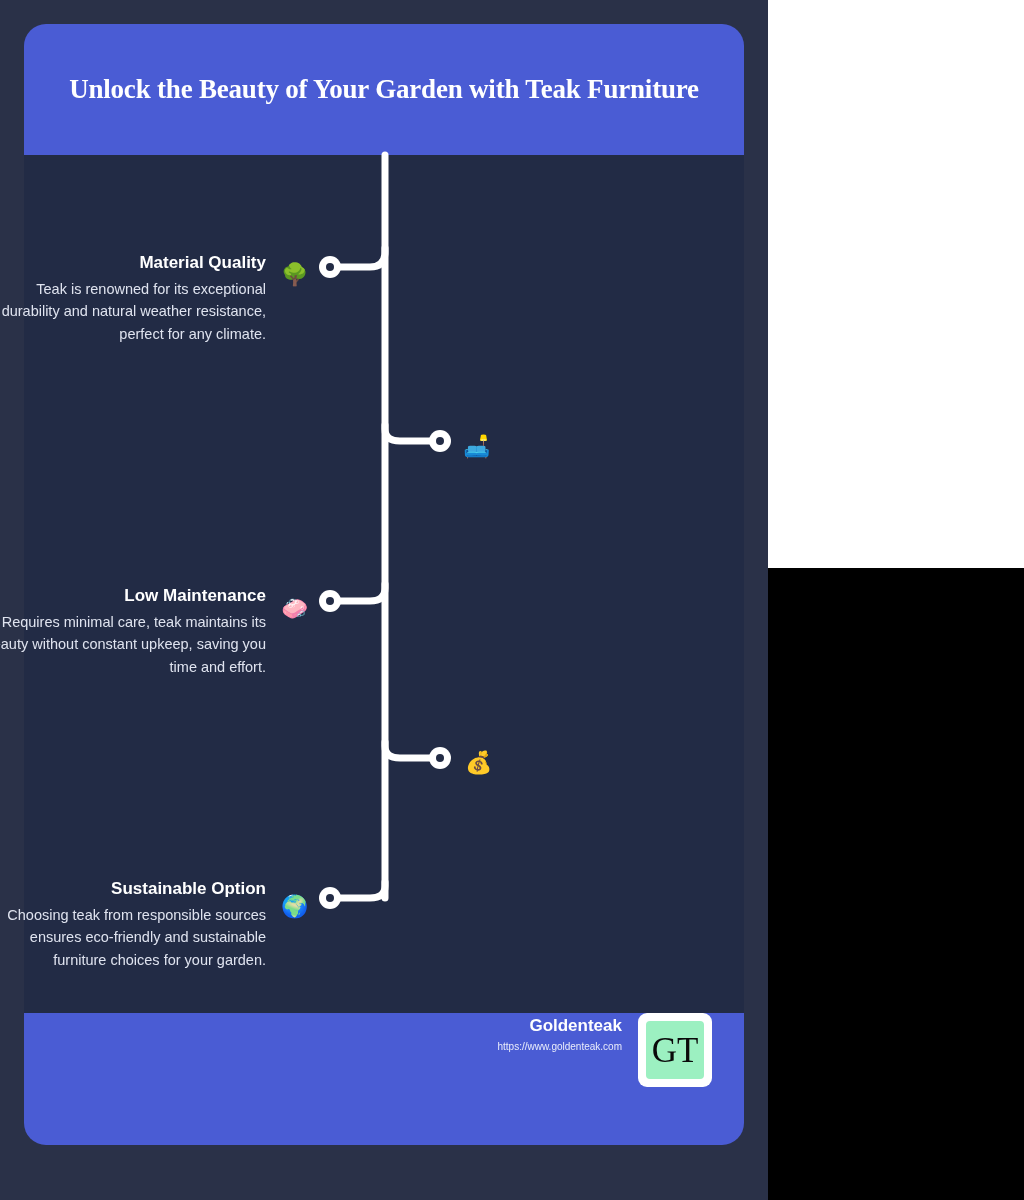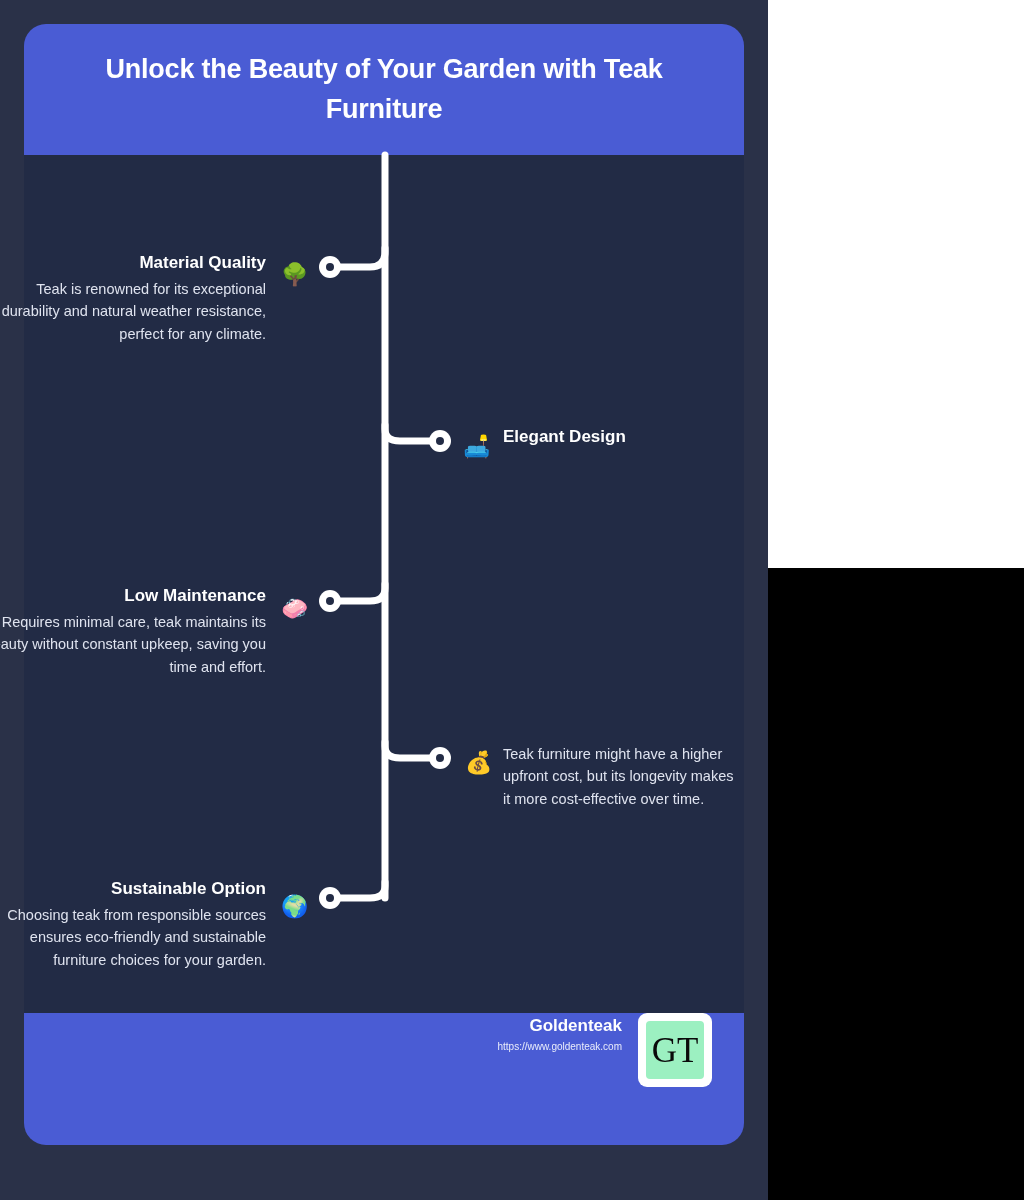--- a/index.html
+++ b/index.html
@@ -24,21 +24,21 @@
   
   .header{
     position:absolute;left:24px;top:24px;width:720px;height:131px;
     background:#4a5cd4;
     border-radius:22px 22px 0 0;
     display:flex;align-items:center;justify-content:center;
     box-sizing:border-box;padding:0 26px;
   }
   .header h1{
     margin:0;color:#ffffff;font-size:27px;line-height:1.45;
-    font-weight:bold;text-align:center;letter-spacing:-.2px;
+    font-weight:bold;text-align:center;letter-spacing:-.2px;font-family:Liberation Serif, serif;
   }
 
   
   .body-panel{
     position:absolute;left:24px;top:155px;width:720px;height:858px;
     background:#222b45;
   }
 
   
   .footer{
@@ -122,32 +122,30 @@
       </g>
     </svg>
 
     <div class="entry left" style="left:-24px;top:252px;width:290px;">
       <div class="etitle">Material Quality</div>
       <div class="edesc">Teak is renowned for its exceptional durability and natural weather resistance, perfect for any climate.</div>
     </div>
     <div class="emoji" style="left:281px;top:264px;">🌳</div>
 
     <div class="entry right" style="left:503px;top:426px;width:232px;">
-      <div class="etitle">Elegant Design</div>
     </div>
     <div class="emoji" style="left:463px;top:436px;">🛋️</div>
 
     <div class="entry left" style="left:-24px;top:585px;width:290px;">
       <div class="etitle">Low Maintenance</div>
       <div class="edesc">Requires minimal care, teak maintains its beauty without constant upkeep, saving you time and effort.</div>
     </div>
     <div class="emoji" style="left:281px;top:598px;">🧼</div>
 
     <div class="entry right" style="left:503px;top:743px;width:232px;">
-      <div class="edesc">Teak furniture might have a higher upfront cost, but its longevity makes it more cost-effective over time.</div>
     </div>
     <div class="emoji" style="left:465px;top:752px;">💰</div>
 
     <div class="entry left" style="left:-24px;top:878px;width:290px;">
       <div class="etitle">Sustainable Option</div>
       <div class="edesc">Choosing teak from responsible sources ensures eco-friendly and sustainable furniture choices for your garden.</div>
     </div>
     <div class="emoji" style="left:281px;top:896px;">🌍</div>
 
     <div class="footer">

